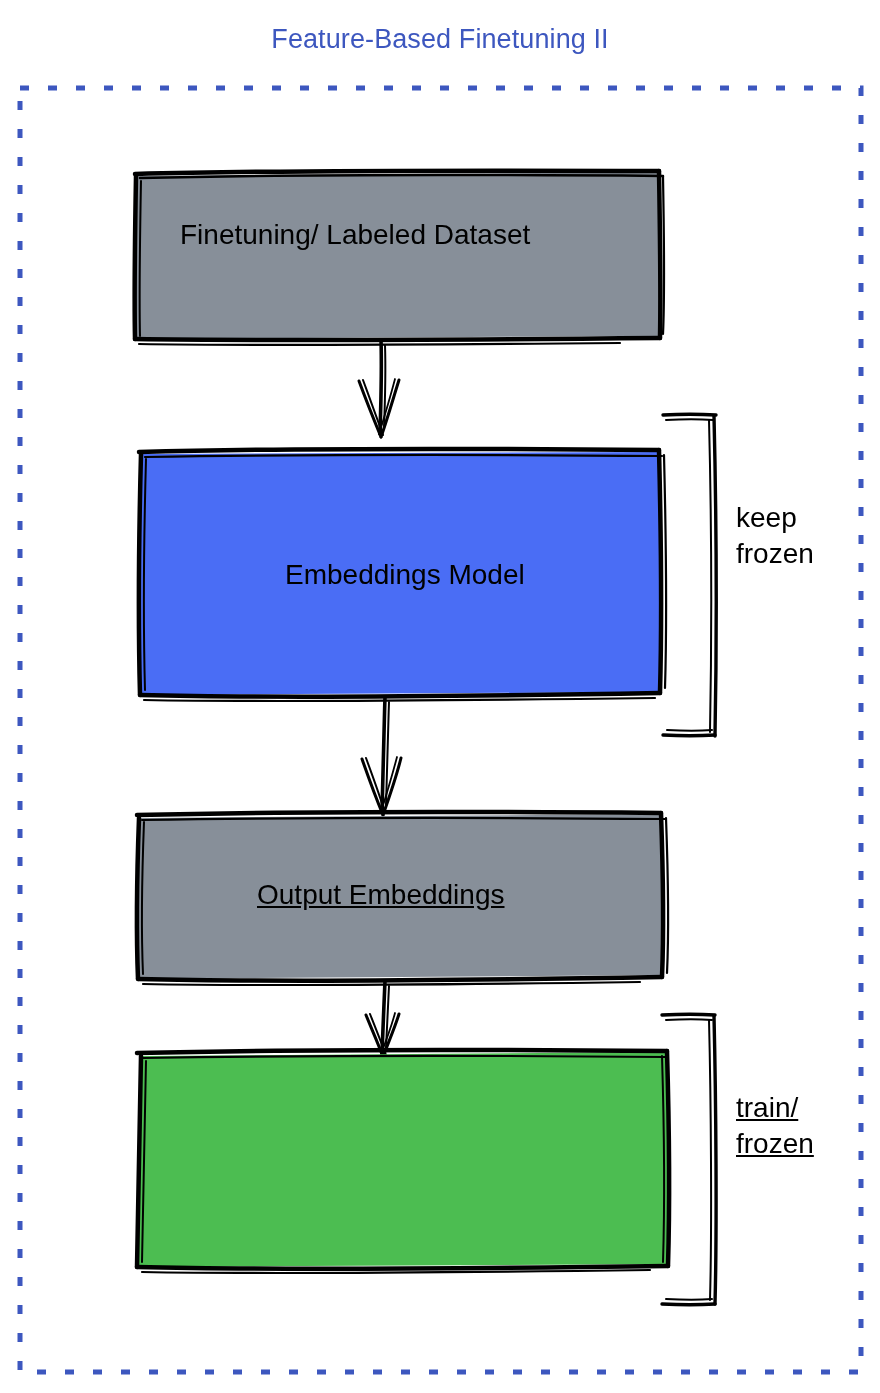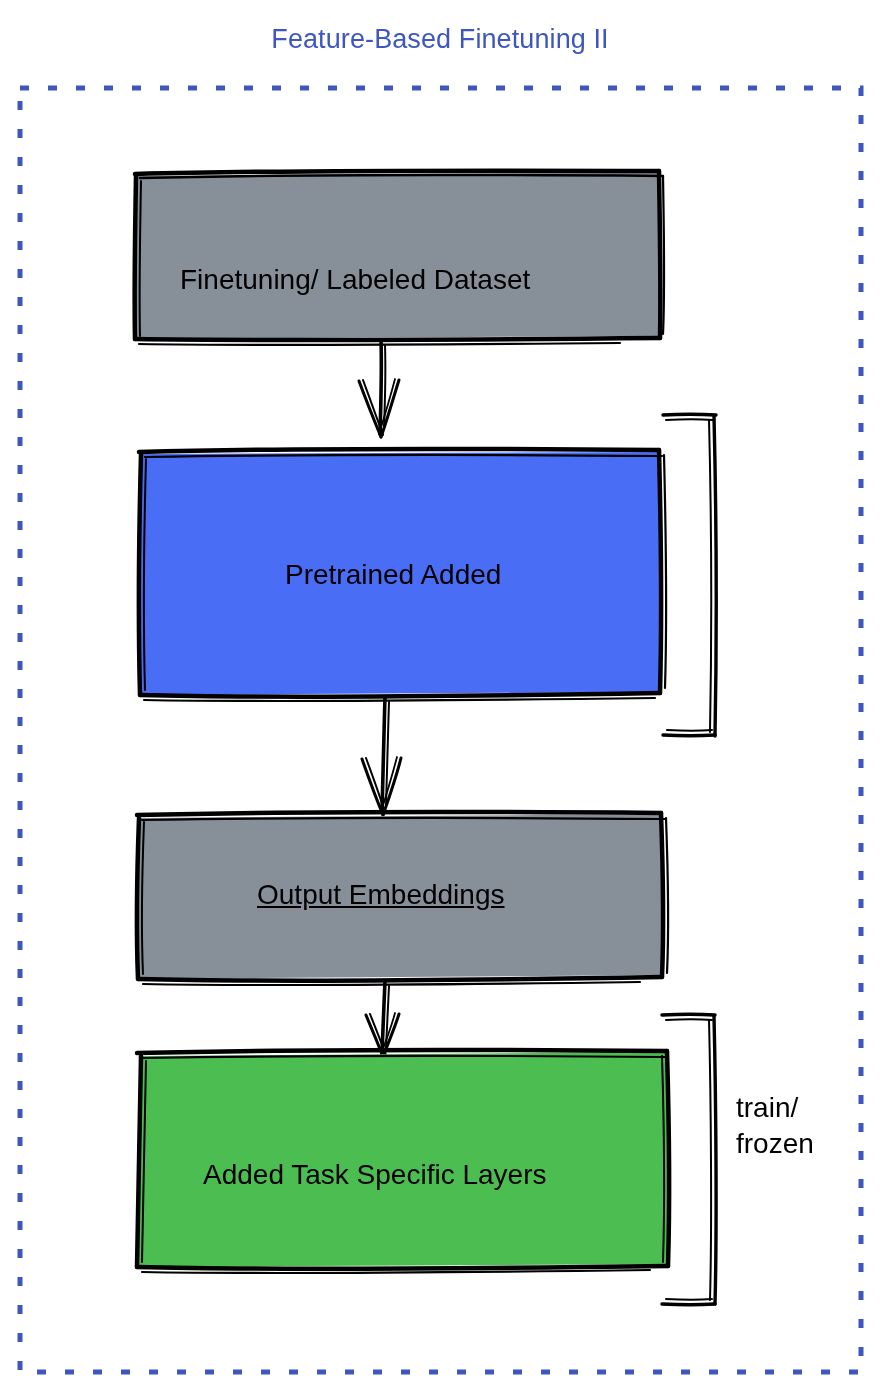--- a/index.html
+++ b/index.html
@@ -159,27 +159,30 @@
     <g>
       <path d="M662,1015 C680,1014 700,1014 715,1015" fill="none" stroke="#000" stroke-width="3.4" stroke-linecap="round"></path>
       <path d="M666,1020 C683,1019 700,1019 712,1020" fill="none" stroke="#000" stroke-width="2" stroke-linecap="round"></path>
       <path d="M714,1016 C716,1100 717,1230 715,1304" fill="none" stroke="#000" stroke-width="3.4" stroke-linecap="round"></path>
       <path d="M709,1020 C711,1100 712,1228 710,1300" fill="none" stroke="#000" stroke-width="2" stroke-linecap="round"></path>
       <path d="M662,1304 C680,1305 700,1305 715,1304" fill="none" stroke="#000" stroke-width="3.4" stroke-linecap="round"></path>
       <path d="M666,1299 C684,1300 700,1300 712,1299" fill="none" stroke="#000" stroke-width="2" stroke-linecap="round"></path>
     </g>
   </svg>
 
-  <div class="node-label" style="left:180px; top:219px;margin-top:45px;">Finetuning/ Labeled Dataset</div>
+  <div class="node-label" style="left:180px; top:219px;">Finetuning/ Labeled Dataset</div>
 
-  <div class="node-label" style="left:285px; top:559px;">Pretrained Added</div>
+  <div class="node-label" style="left:285px; top:559px;">Embeddings Model</div>
 
   <div class="node-label" style="left:257px; top:879px;text-decoration:underline;">Output Embeddings</div>
 
-  <div class="node-label" style="left:203px; top:1159px;">Added Task Specific Layers</div>
 
+  <div class="side-label" style="left:736px; top:500px;">
+    <div>keep</div>
+    <div>frozen</div>
+  </div>
 
-  <div class="side-label" style="left:736px; top:1090px;">
+  <div class="side-label" style="left:736px; top:1090px;text-decoration:underline;">
     <div>train/</div>
     <div>frozen</div>
   </div>
 
 </div>
 
 </body></html>

